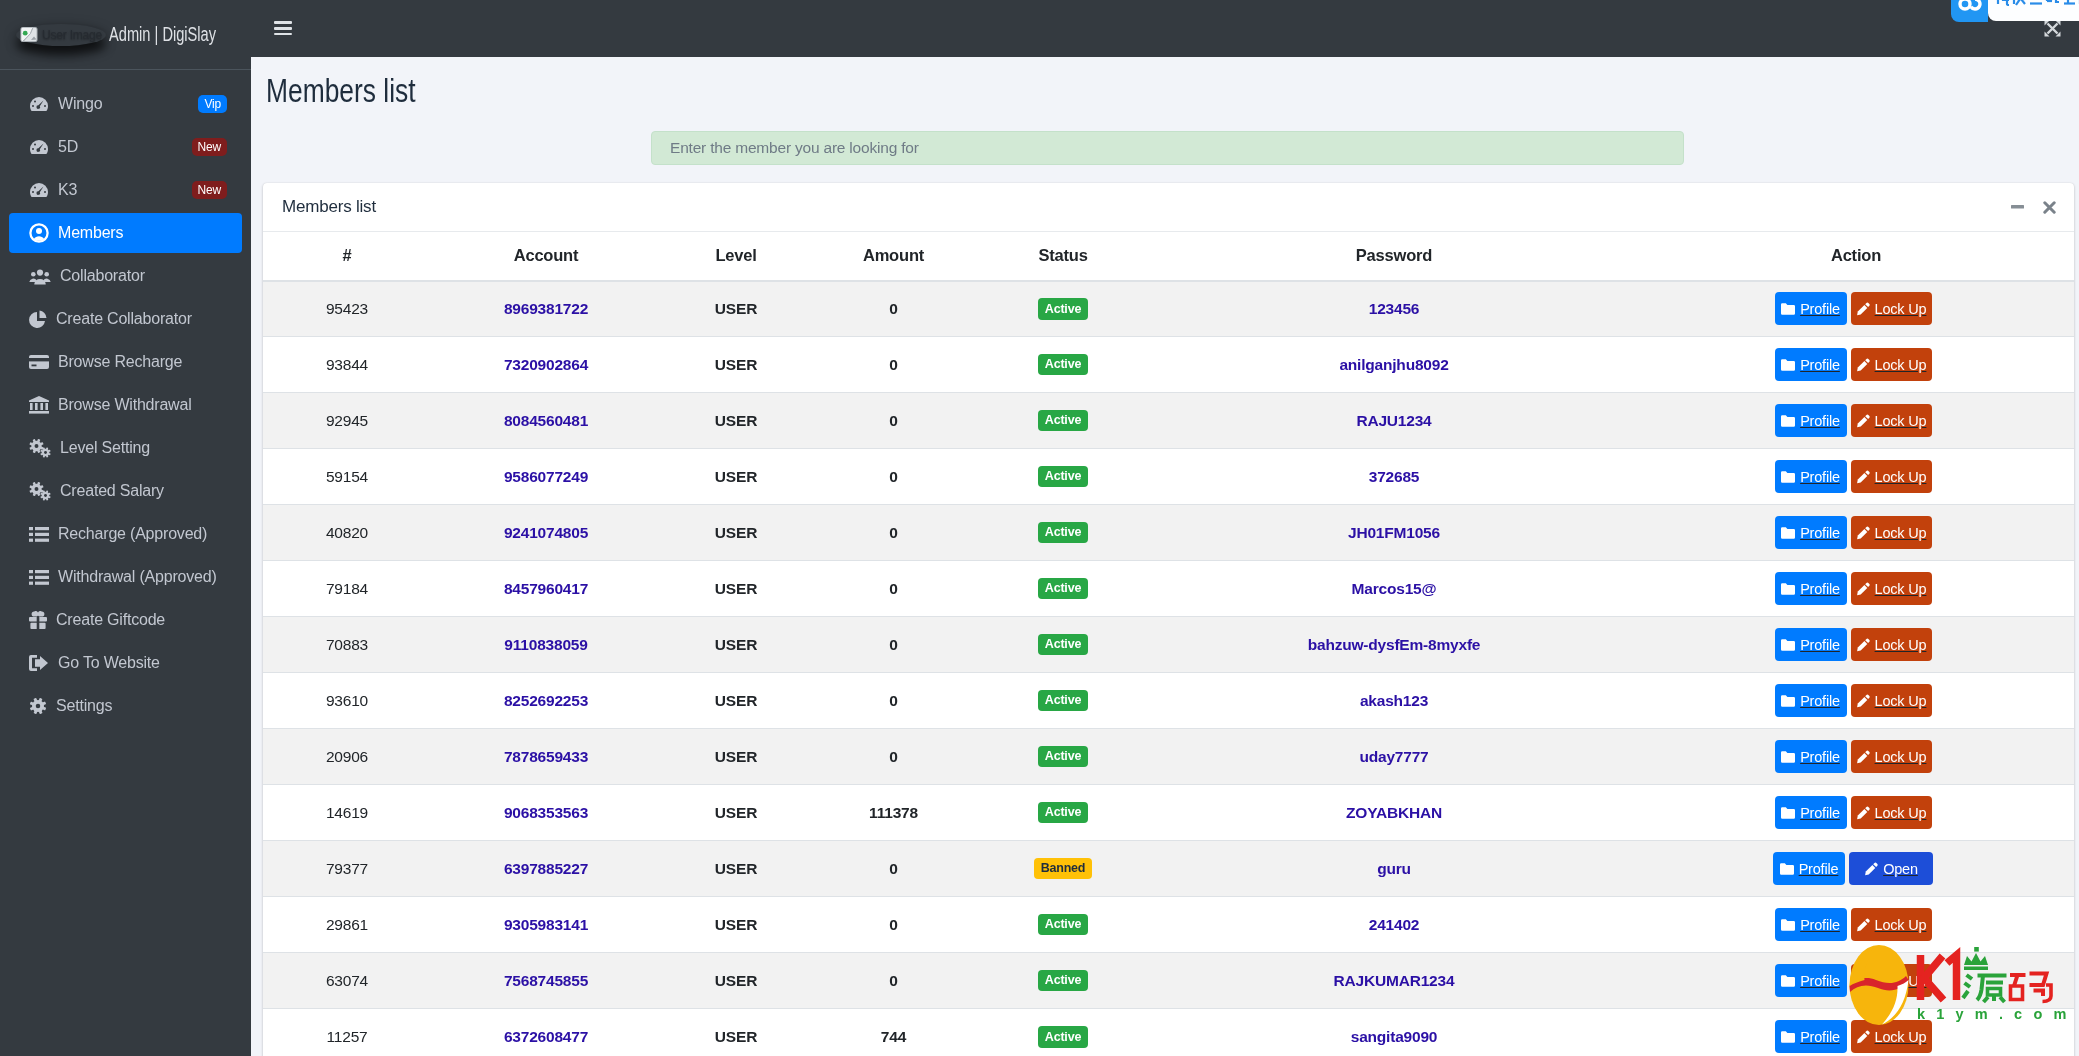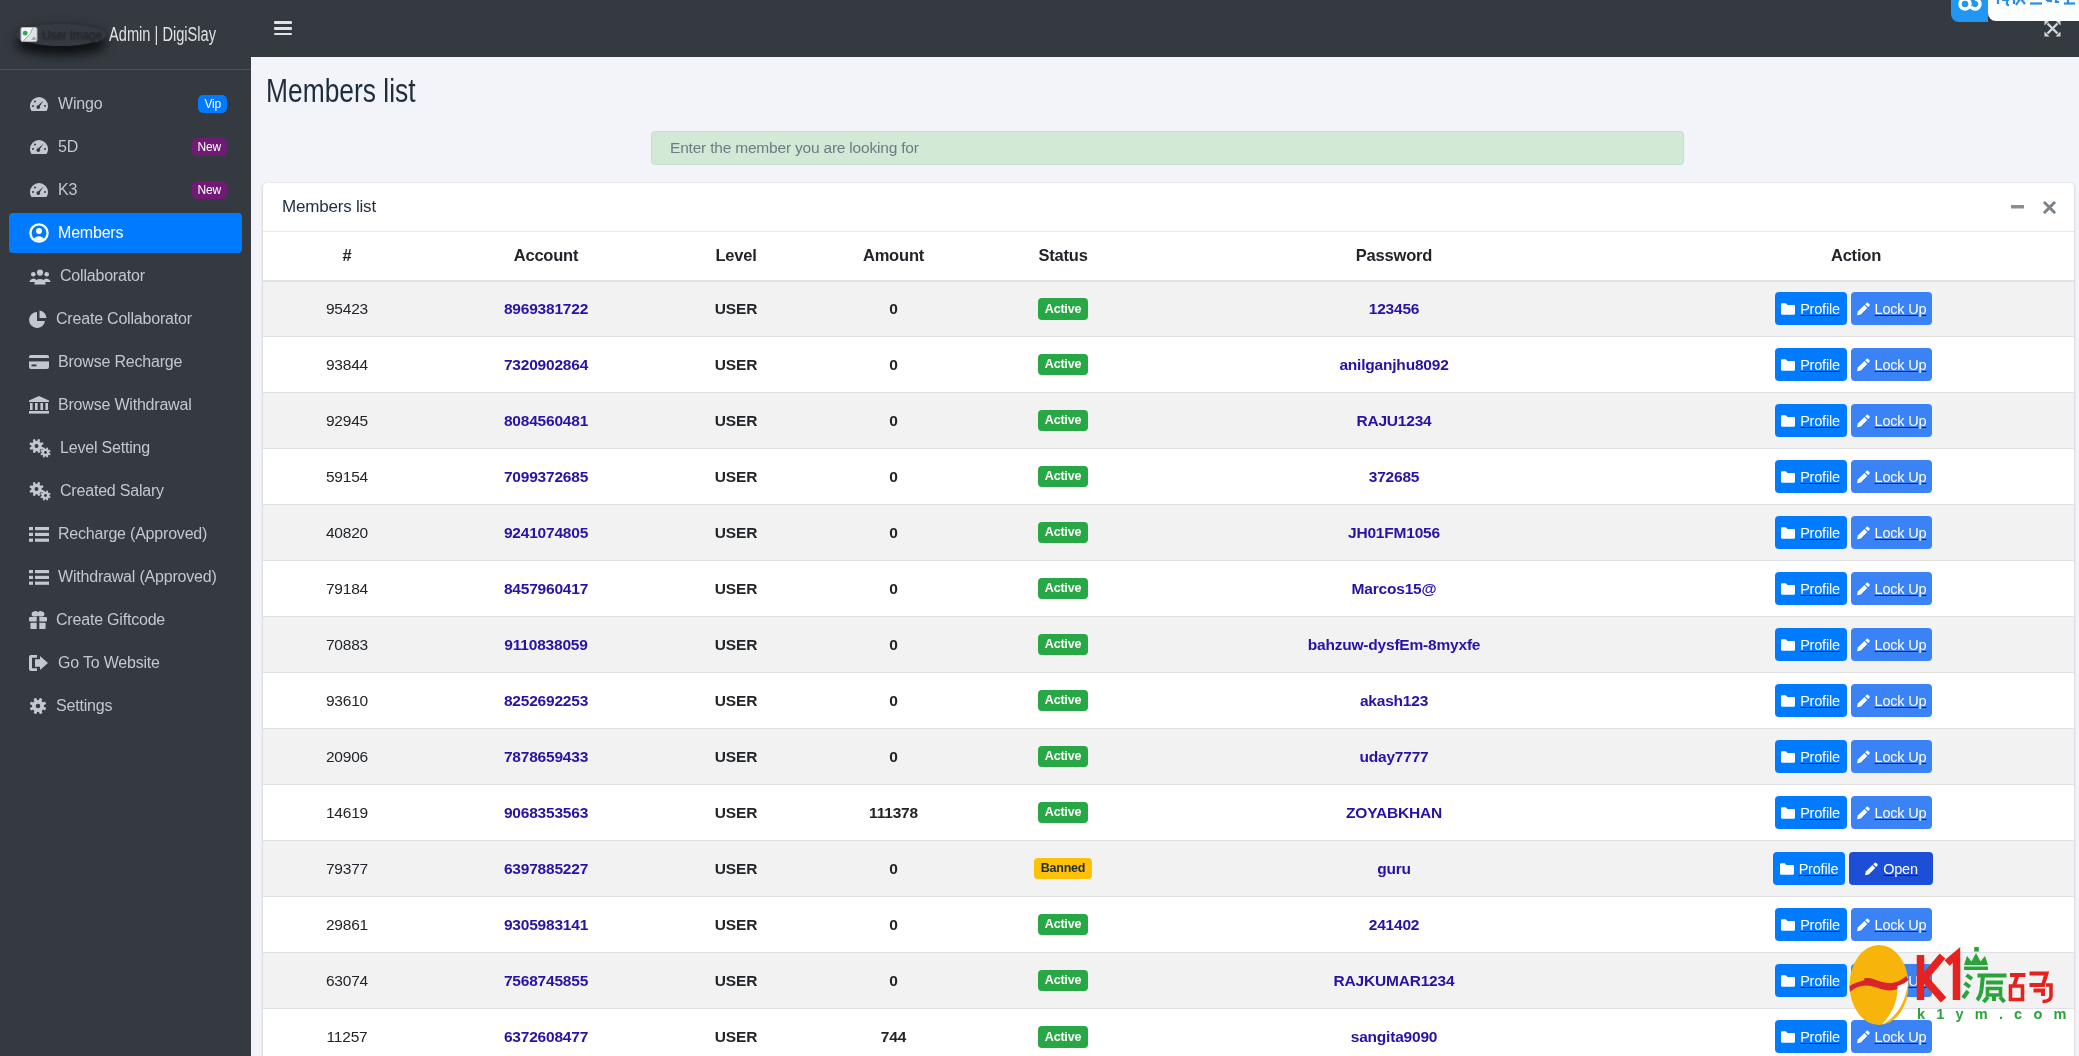--- a/index.html
+++ b/index.html
@@ -15,21 +15,21 @@
 .brandtxt { color:#dee1e5; font-size:19.5px; margin-left:3px; white-space:nowrap; transform:scaleX(.75); transform-origin:left center; letter-spacing:0; }
 .nav { position:absolute; top:84px; left:9px; width:233px; }
 .nav .item { height:40px; margin-bottom:3px; display:flex; align-items:center; padding-left:20px;
   color:#c2c7d0; font-size:16px; border-radius:4px; }
 .nav .item svg { flex:0 0 auto; }
 .nav .item .txt { margin-left:9px; white-space:nowrap; }
 .nav .item.active { background:#007bff; color:#fff; }
 .mbadge { margin-left:auto; margin-right:15px; color:#fff; font-size:12px; font-weight:normal;
   padding:3px 6px; border-radius:4px; line-height:1; }
 .mbadge.vip { background:#007bff; } .mbadge { border-radius:5px; }
-.mbadge.new { background:#701a75; }
+.mbadge.new { background:#7f1d1d; }
 
 
 .navbar { position:absolute; left:251px; right:0; top:0; height:57px; background:#343a40; z-index:20; }
 .burger { position:absolute; left:23px; top:21px; width:18px; height:14px; }
 .burger div { height:2.9px; background:#dfe3e7; margin-bottom:2.9px; border-radius:1px; }
 
 
 .content { position:absolute; left:251px; top:57px; width:1828px; height:999px; background:#f2f4f9; }
 h1.pagetitle { position:absolute; left:15px; top:15px; font-size:33px; font-weight:400; color:#1f2d3d;
   transform:scaleX(.8); transform-origin:left top; letter-spacing:0; }
@@ -52,21 +52,21 @@
 tbody tr:nth-child(odd) { background:#f2f2f2; }
 .acc { font-weight:bold; color:#2b10a5; }
 b.usr { font-weight:bold; }
 .badge { display:inline-block; padding:4.5px 7px; border-radius:4px; background:#28a745; color:#fff;
   font-size:12.5px; font-weight:bold; line-height:1; letter-spacing:-0.2px; }
 .badge.warn { background:#ffc107; color:#1f2d3d; }
 .btns { display:flex; justify-content:center; gap:4px; margin-right:6px;text-decoration:underline; }
 .btn { display:inline-flex; align-items:center; justify-content:center; gap:5px; height:33px;
   border-radius:4px; color:#fff; font-size:14.5px; }
 .btn.profile { width:72px; background:#007bff; }
-.btn.lock { width:81px; background:#3b82f6; }
+.btn.lock { width:81px; background:#c2410c; }
 .btn.open { width:84px; background:#1d4ed8; }
 
 
 .upwidget { position:absolute; top:-15px; right:-14px; height:37px; display:flex; z-index:60; }
 .upwidget .blue { width:37px; height:37px; background:#2196f3; border-radius:8px 0 0 8px;
   display:flex; align-items:center; justify-content:center; }
 .upwidget .pill { width:105px; height:36px; background:#fdfeff; border-radius:0 8px 8px 8px;
   display:flex; align-items:center; justify-content:center; }
 .expand { position:absolute; top:20px; right:18px; z-index:25; }
 
@@ -398,21 +398,21 @@
                     <g fill="#fff">
                       <path d="M10.2 1.2 a1.7 1.7 0 0 1 2.4 0 l0.5 0.5 a1.7 1.7 0 0 1 0 2.4 l-1 1 L9.2 2.2z"></path>
                       <path d="M8.4 3 l2.9 2.9 -6.6 6.6 -3.6 0.7 0.7 -3.6z"></path>
                     </g>
                   </svg>Lock Up</span>
               </div>
             </td>
           </tr>
           <tr>
             <td>59154</td>
-            <td class="acc">7099372685</td>
+            <td class="acc">9586077249</td>
             <td><b class="usr">USER</b></td>
             <td><b>0</b></td>
             <td><span class="badge">Active</span></td>
             <td class="acc">372685</td>
             <td>
               <div class="btns">
                 <span class="btn profile"><svg width="14" height="12" viewBox="0 0 14 12">
                     <path d="M0 1.5 a1.2 1.2 0 0 1 1.2 -1.2 h3.6 l1.6 1.8 h6.4 a1.2 1.2 0 0 1 1.2 1.2 v7.2 a1.2 1.2 0 0 1 -1.2 1.2 H1.2 A1.2 1.2 0 0 1 0 10.5z" fill="#fff"></path>
                   </svg>Profile</span>
                 <span class="btn lock"><svg width="14" height="14" viewBox="0 0 14 14">

